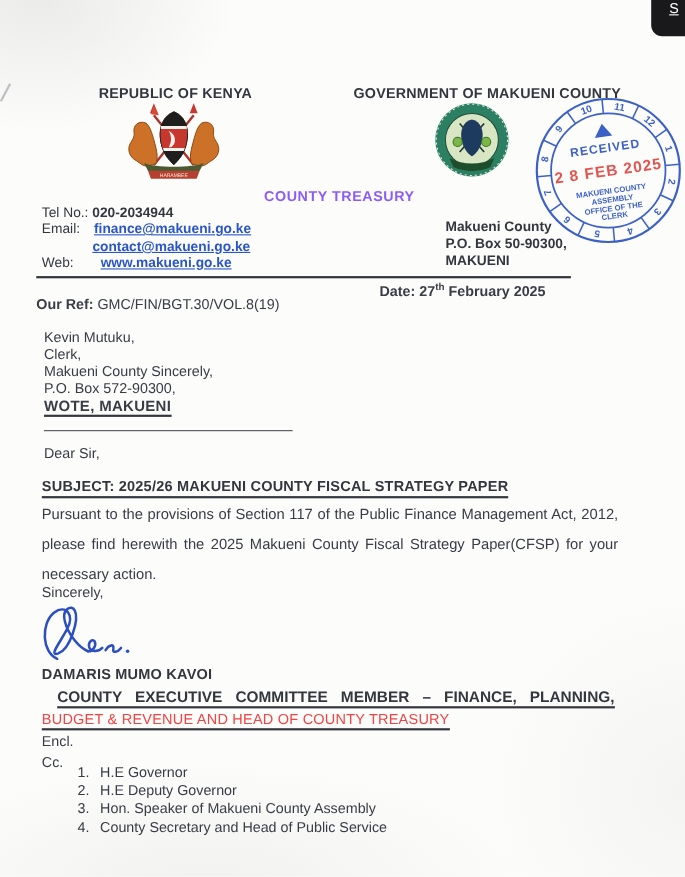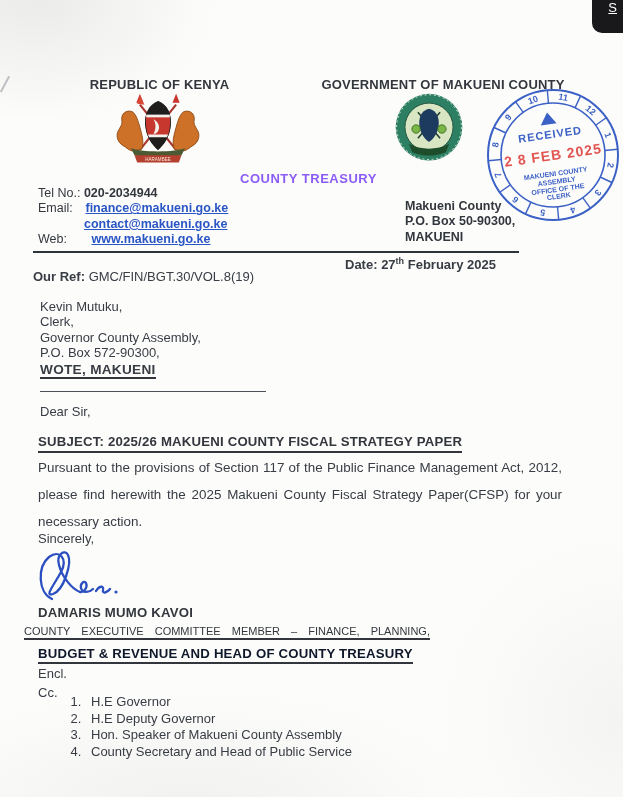--- a/index.html
+++ b/index.html
@@ -42,23 +42,23 @@
   
   .recipient{left:40px;top:299px;font-size:13px;line-height:15.4px;}
   .recipient .city{font-size:13.6px;font-weight:bold;letter-spacing:.3px;border-bottom:2.2px solid #33373d;display:inline-block;padding-bottom:0px;margin-top:1px;}
   .recip-rule{left:40px;top:391px;width:226px;border-top:1.5px solid #4b4f57;}
   .salutation{left:40px;top:404px;font-size:13px;}
   .subject{left:38px;top:434px;font-size:13.2px;font-weight:bold;letter-spacing:.2px;border-bottom:2.2px solid #33373d;padding-bottom:1.5px;color:#33373d;}
   .body-par{left:38px;top:454px;width:524px;font-size:13.4px;line-height:27px;text-align:justify;}
   .closing{left:38px;top:531px;font-size:13px;}
   .signature{left:36px;top:547px;width:96px;height:60px;}
   .sig-name{left:38px;top:605px;font-size:13.2px;font-weight:bold;color:#33373d;letter-spacing:.2px;}
-  .sig-title1{left:24px;top:625px;width:524px;font-size:11px;font-weight:normal;color:#33373d;word-spacing:8px;border-bottom:0;white-space:nowrap;}
+  .sig-title1{left:52px;top:625px;width:524px;font-size:14px;font-weight:bold;color:#33373d;word-spacing:8px;border-bottom:0;white-space:nowrap;}
   .sig-title1 span,.sig-title2 span{border-bottom:2.2px solid #33373d;padding-bottom:1px;}
-  .sig-title2{left:38px;top:646px;font-size:13.2px;font-weight:bold;color:#0f172a;letter-spacing:.2px;}
+  .sig-title2{left:38px;top:646px;font-size:13.2px;font-weight:normal;color:#ef4444;letter-spacing:.2px;}
   .encl{left:38px;top:666px;font-size:13px;}
   .cc{left:38px;top:685px;font-size:13px;}
   .cc-list{left:40px;top:694px;font-size:13px;}
   .cc-list ol{margin:0;padding-left:45px;}
   .cc-list li{line-height:16.6px;padding-left:6px;}
 </style>
 </head>
 <body>
 
 <div class="abs s-btn">
@@ -181,21 +181,21 @@
 
 <div class="abs ref-row">
   <span class="bold">Our Ref:</span>
   <span>GMC/FIN/BGT.30/VOL.8(19)</span>
   <span class="date"><span>Date:</span>&nbsp;<span>27</span><sup>th</sup>&nbsp;<span>February 2025</span></span>
 </div>
 
 <div class="abs recipient">
   <div>Kevin Mutuku,</div>
   <div>Clerk,</div>
-  <div>Governor County Assembly,</div>
+  <div>Makueni County Sincerely,</div>
   <div>P.O. Box 572-90300,</div>
   <div><span class="city">WOTE, MAKUENI</span></div>
 </div>
 <div class="abs recip-rule"></div>
 
 <div class="abs salutation">Dear Sir,</div>
 
 <div class="abs subject">SUBJECT: 2025/26 MAKUENI COUNTY FISCAL STRATEGY PAPER</div>
 
 <div class="abs body-par">Pursuant to the provisions of Section 117 of the Public Finance Management Act, 2012, please find herewith the 2025 Makueni County Fiscal Strategy Paper(CFSP) for your necessary action.</div>

